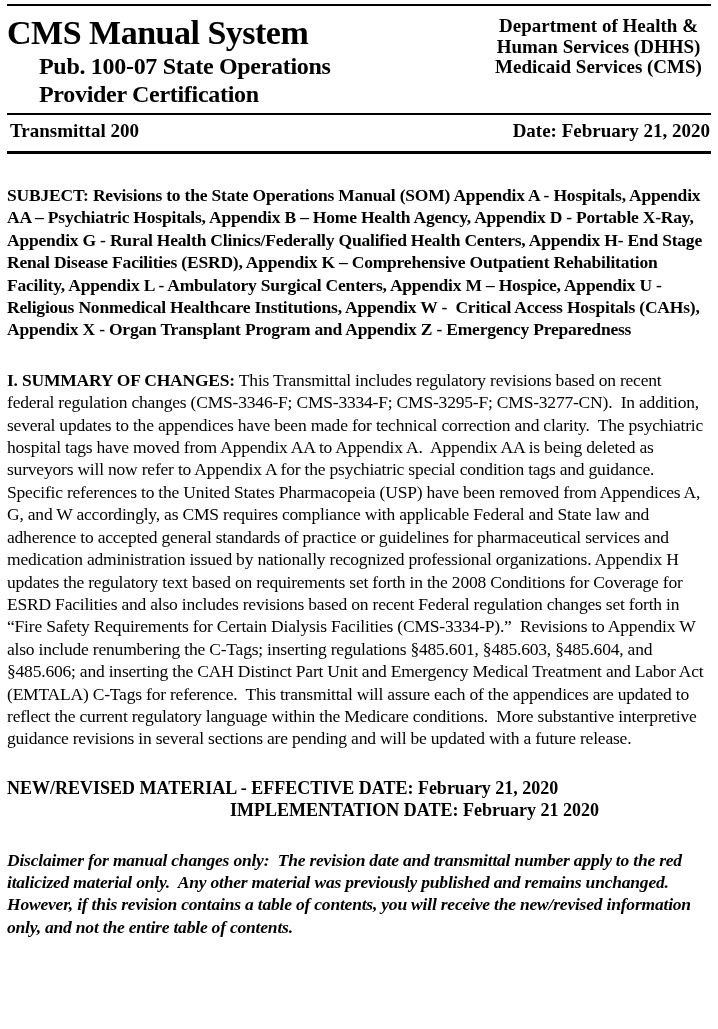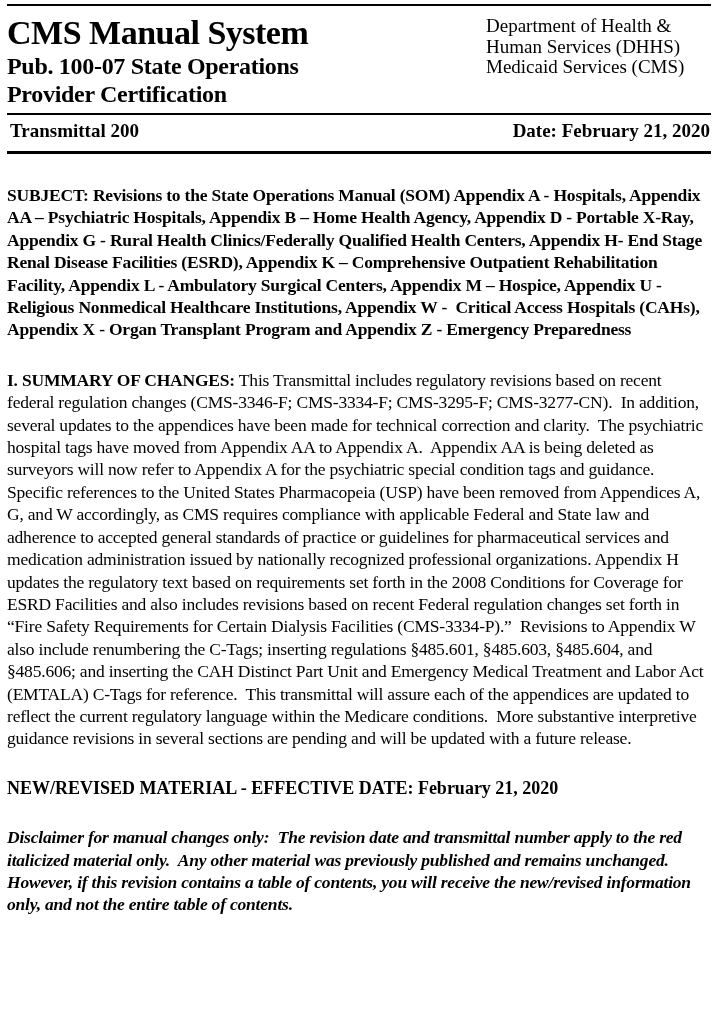--- a/index.html
+++ b/index.html
@@ -42,28 +42,30 @@
     font-size: 34px;
     line-height: 38px;
     font-weight: bold;
     letter-spacing: -0.5px;
   }
   .doc-subtitle {
     font-size: 24px;
     line-height: 28px;
     font-weight: bold;
     letter-spacing: -0.3px;
+    margin-left: 32px;
   }
   .header-right {
     width: 225px;
     flex: 0 0 auto;
     font-size: 19px;
     line-height: 20.5px;
-    font-weight: normal;
+    font-weight: bold;
     padding-top: 2px;
+    text-align: center;
   }
   .after-header-rule { margin-top: 5px; }
   .transmittal-row {
     display: flex;
     justify-content: space-between;
     align-items: flex-start;
     font-size: 19px;
     font-weight: bold;
     padding: 5px 1px 9px 3px;
   }
@@ -120,17 +122,18 @@
   </div>
 
   <div class="rule-thick"></div>
 
   <p class="body-text subject">SUBJECT: Revisions to the State Operations Manual (SOM) Appendix A - Hospitals, Appendix AA – Psychiatric Hospitals, Appendix B – Home Health Agency, Appendix D - Portable X-Ray, Appendix G - Rural Health Clinics/Federally Qualified Health Centers, Appendix H- End Stage Renal Disease Facilities (ESRD), Appendix K – Comprehensive Outpatient Rehabilitation Facility, Appendix L - Ambulatory Surgical Centers, Appendix M – Hospice, Appendix U - Religious Nonmedical Healthcare Institutions, Appendix W -  Critical Access Hospitals (CAHs), Appendix X - Organ Transplant Program and Appendix Z - Emergency Preparedness</p>
 
   <p class="body-text summary"><span class="bold-label">I. SUMMARY OF CHANGES:</span><span> This Transmittal includes regulatory revisions based on recent federal regulation changes (CMS-3346-F; CMS-3334-F; CMS-3295-F; CMS-3277-CN).  In addition, several updates to the appendices have been made for technical correction and clarity.  The psychiatric hospital tags have moved from Appendix AA to Appendix A.  Appendix AA is being deleted as surveyors will now refer to Appendix A for the psychiatric special condition tags and guidance.  Specific references to the United States Pharmacopeia (USP) have been removed from Appendices A, G, and W accordingly, as CMS requires compliance with applicable Federal and State law and adherence to accepted general standards of practice or guidelines for pharmaceutical services and medication administration issued by nationally recognized professional organizations. Appendix H updates the regulatory text based on requirements set forth in the 2008 Conditions for Coverage for ESRD Facilities and also includes revisions based on recent Federal regulation changes set forth in “Fire Safety Requirements for Certain Dialysis Facilities (CMS-3334-P).”  Revisions to Appendix W also include renumbering the C-Tags; inserting regulations §485.601, §485.603, §485.604, and §485.606; and inserting the CAH Distinct Part Unit and Emergency Medical Treatment and Labor Act (EMTALA) C-Tags for reference.  This transmittal will assure each of the appendices are updated to reflect the current regulatory language within the Medicare conditions.  More substantive interpretive guidance revisions in several sections are pending and will be updated with a future release.</span></p>
 
   <div class="effective">
     <div>NEW/REVISED MATERIAL - EFFECTIVE DATE: February 21, 2020</div>
+    <div class="indent">IMPLEMENTATION DATE: February 21 2020</div>
   </div>
 
   <p class="body-text disclaimer">Disclaimer for manual changes only:  The revision date and transmittal number apply to the red italicized material only.  Any other material was previously published and remains unchanged.  However, if this revision contains a table of contents, you will receive the new/revised information only, and not the entire table of contents.</p>
 
 </div>
 
 </body></html>

